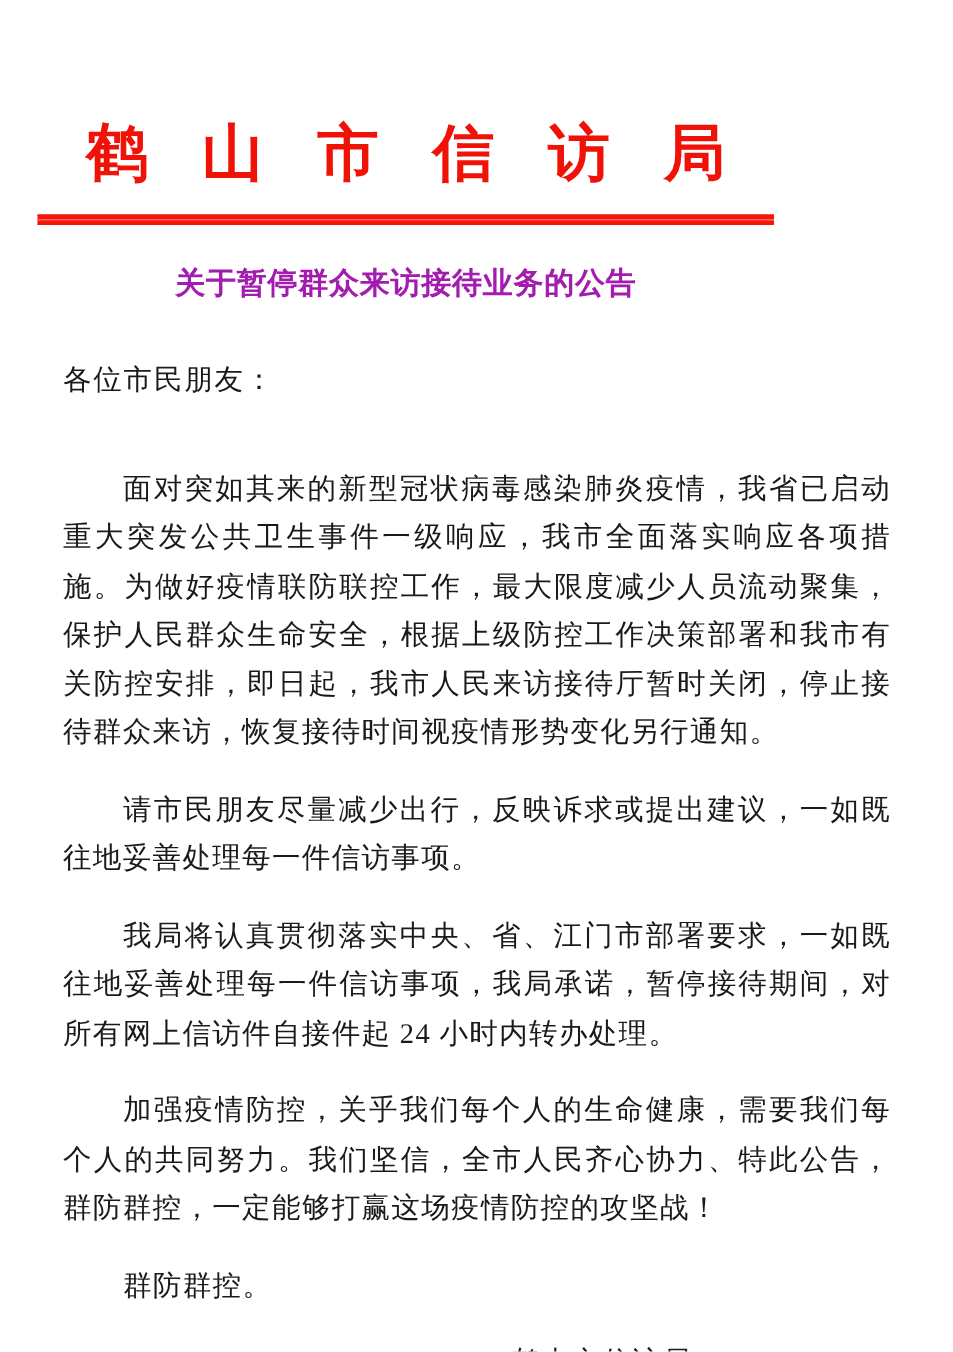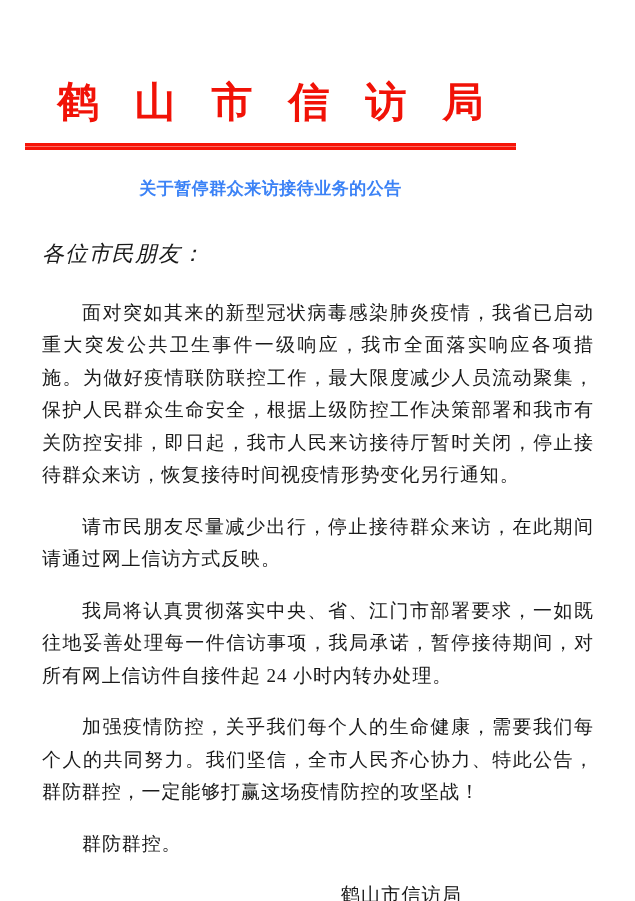--- a/index.html
+++ b/index.html
@@ -57,52 +57,51 @@
     height: 1px;
     background: #fb6a62;
   }
 
   
   .doc-title {
     margin-top: 24px;
     text-align: center;
     font-family: "Liberation Serif", "DejaVu Serif", serif;
     font-weight: bold;
-    font-size: 17px;
+    font-size: 20px;
     line-height: 30px;
     letter-spacing: 0.5px;
-    color: #3b82f6;
+    color: #a21caf;
   }
 
   
   .body-block {
     margin: 0 auto;
     padding-left: 42px;
     padding-right: 41px;
     box-sizing: border-box;
     width: 635px;
   }
   .salutation {
     margin-top: 34px;
-    font-size: 22px;
+    font-size: 19px;
     line-height: 32.5px;
     letter-spacing: 1.2px;
-    font-style: italic;
   }
   .para {
     margin-top: 0;
     font-size: 19px;
     line-height: 32.5px;
     letter-spacing: 0.9px;
     text-align: justify;
     text-justify: inter-character;
     text-indent: 40px;
   }
   .para.first {
-    margin-top: 26px;
+    margin-top: 40px;
   }
 
   
   .signature {
     margin-top: 18px;
     padding-right: 41px;
     text-align: right;
     font-size: 19px;
     line-height: 32.5px;
     letter-spacing: 1.2px;
@@ -122,21 +121,21 @@
   </div>
 
   <div class="doc-title">关于暂停群众来访接待业务的公告</div>
 
   <div class="body-block">
 
     <div class="salutation">各位市民朋友：</div>
 
     <p class="para first">面对突如其来的新型冠状病毒感染肺炎疫情，我省已启动重大突发公共卫生事件一级响应，我市全面落实响应各项措施。为做好疫情联防联控工作，最大限度减少人员流动聚集，保护人民群众生命安全，根据上级防控工作决策部署和我市有关防控安排，即日起，我市人民来访接待厅暂时关闭，停止接待群众来访，恢复接待时间视疫情形势变化另行通知。</p>
 
-    <p class="para">请市民朋友尽量减少出行，停止接待群众来访，在此期间请通过网上信访方式反映。</p>
+    <p class="para">请市民朋友尽量减少出行，反映诉求或提出建议，一如既往地妥善处理每一件信访事项。</p>
 
     <p class="para">我局将认真贯彻落实中央、省、江门市部署要求，一如既往地妥善处理每一件信访事项，我局承诺，暂停接待期间，对所有网上信访件自接件起 24 小时内转办处理。</p>
 
     <p class="para">加强疫情防控，关乎我们每个人的生命健康，需要我们每个人的共同努力。我们坚信，全市人民齐心协力、特此公告，群防群控，一定能够打赢这场疫情防控的攻坚战！</p>
 
     <p class="para">群防群控。</p>
 
   </div>
 
   <div class="signature">

